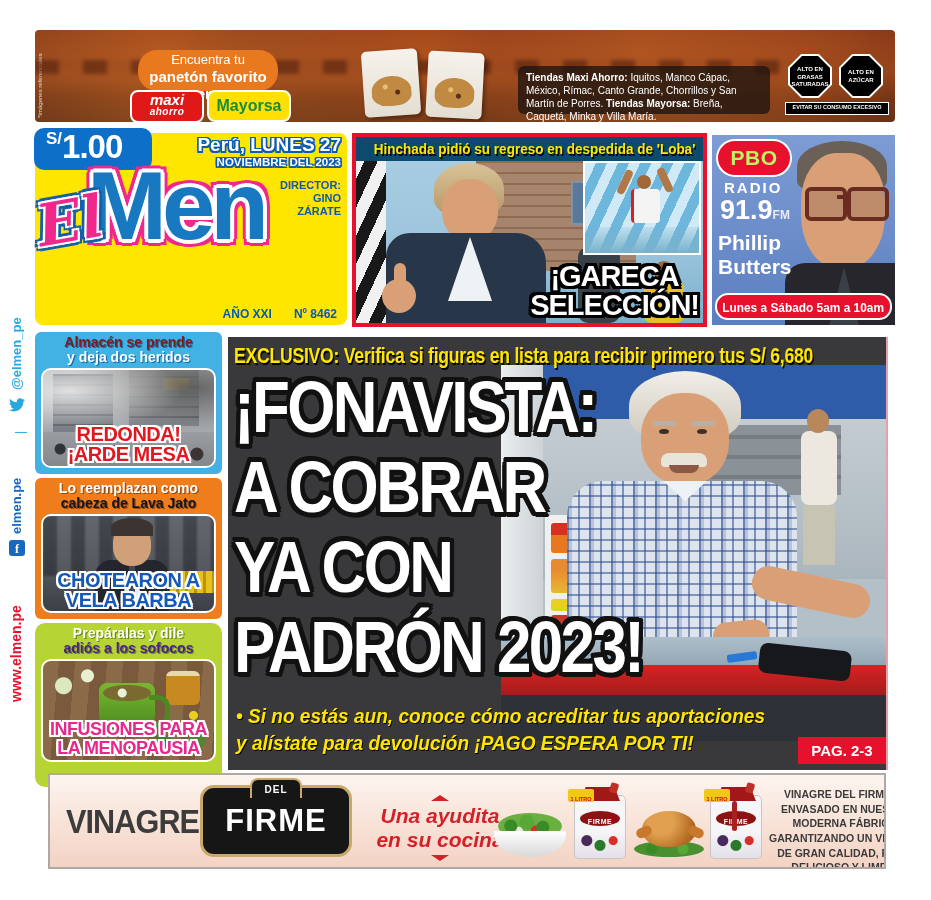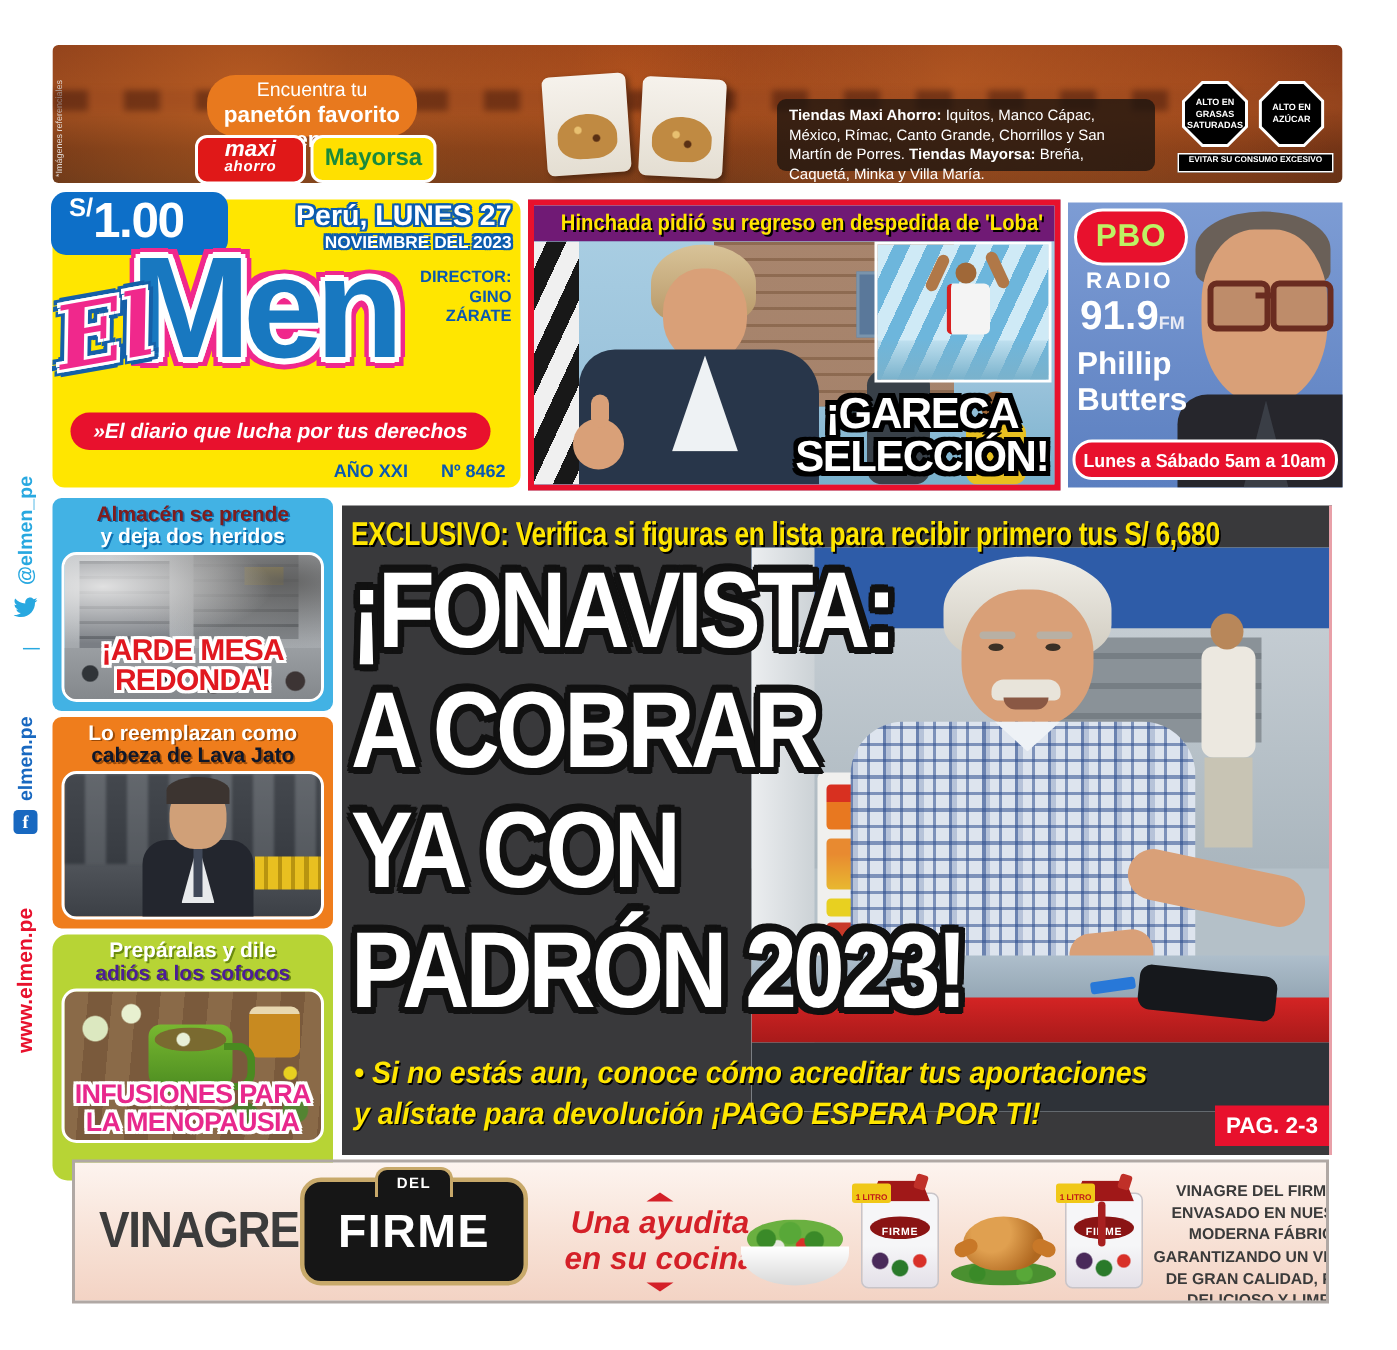--- a/index.html
+++ b/index.html
@@ -93,31 +93,28 @@
       <span style="display:block;">ZÁRATE</span>
     </div>
 
     <div class="abs" style="left:6px;top:40px;width:300px;height:112px;">
       <span class="b" style="position:absolute;left:46px;top:-22px;font-size:96px;color:#1878c0;letter-spacing:-5px;
         text-shadow:-3px -3px 0 #fff,3px -3px 0 #fff,-3px 3px 0 #fff,3px 3px 0 #fff,0 -4px 0 #fff,0 4px 0 #fff,-4px 0 0 #fff,4px 0 0 #fff,-6px -6px 0 #f0288c,6px -6px 0 #f0288c,-6px 6px 0 #f0288c,6px 6px 0 #f0288c,0 -7px 0 #f0288c,0 7px 0 #f0288c,-7px 0 0 #f0288c,7px 0 0 #f0288c;">Men</span>
       <span class="b i" style="position:absolute;left:-4px;top:14px;font-size:58px;font-family:'DejaVu Serif',serif;color:#f0288c;transform:rotate(-10deg);
         text-shadow:-2px -2px 0 #fff,2px -2px 0 #fff,-2px 2px 0 #fff,2px 2px 0 #fff,-4px -4px 0 #1560a8,4px -4px 0 #1560a8,-4px 4px 0 #1560a8,4px 4px 0 #1560a8,0 5px 0 #1560a8,0 -5px 0 #1560a8,5px 0 0 #1560a8,-5px 0 0 #1560a8;">El</span>
     </div>
 
-    <div class="abs ctr" style="left:12px;bottom:25px;width:280px;height:25px;background:#e8112d;border-radius:13px;line-height:25px;">
-      <span class="b i nowrap" style="font-size:14px;color:#fff;">»El diario que lucha por tus derechos</span>
-    </div>
 
     <div class="abs" style="right:10px;bottom:4px;color:#0a58b0;font-weight:bold;font-size:12px;">
       <span style="margin-right:22px;">AÑO XXI</span><span>Nº 8462</span>
     </div>
   </div>
 
   <div class="abs" style="left:352px;top:133px;width:355px;height:194px;border:4px solid #e8112d;box-sizing:border-box;background:#8cc4e4;overflow:hidden;">
-    <div class="abs ctr" style="left:0;top:0;width:100%;height:24px;background:#701a75;line-height:24px;overflow:visible;">
+    <div class="abs ctr" style="left:0;top:0;width:100%;height:24px;background:#0c4a6e;line-height:24px;overflow:visible;">
       <span class="b nowrap" style="display:inline-block;font-size:15px;color:#ffe600;transform:scaleX(.9);text-shadow:1.5px 1.5px 0 #000;">Hinchada pidió su regreso en despedida de 'Loba'</span>
     </div>
 
     <div class="abs" style="left:0;top:24px;width:347px;height:162px;overflow:hidden;
       background:linear-gradient(180deg,#a8cde2 0%,#9cc4dc 55%,#78b0cc 100%);">
       <div class="abs" style="left:120px;top:0;width:160px;height:110px;background:repeating-linear-gradient(0deg,#a87858 0 9px,#8a5a38 9px 11px);opacity:.85;"></div>
       <div class="abs" style="left:215px;top:20px;width:26px;height:40px;background:#5a789a;border:2px solid #7a94ac;"></div>
       <div class="abs" style="left:-18px;top:0;width:48px;height:162px;background:repeating-linear-gradient(115deg,#181818 0 12px,#f0f0f0 12px 24px);"></div>
 
       <div class="abs" style="left:232px;top:66px;width:22px;height:22px;border-radius:50%;background:#c08858;"></div>
@@ -195,40 +192,44 @@
       <span class="b" style="display:block;font-size:14px;color:#fff;text-shadow:1.2px 1.2px 0 #0d6fb0;">y deja dos heridos</span>
     </div>
     <div class="abs" style="left:6px;top:36px;width:175px;height:100px;border:2px solid #fff;border-radius:10px;box-sizing:border-box;overflow:hidden;
       background:linear-gradient(180deg,#b8bcc0 0%,#a8acb0 60%,#888c90 100%);">
       <div class="abs" style="left:10px;top:4px;width:60px;height:60px;background:repeating-linear-gradient(0deg,#7a7e84 0 8px,#5a5e64 8px 10px);"></div>
       <div class="abs" style="left:86px;top:0px;width:70px;height:56px;background:repeating-linear-gradient(0deg,#84888c 0 8px,#64686c 8px 10px);"></div>
       <div class="abs" style="left:120px;top:8px;width:26px;height:12px;background:#e8b820;"></div>
       <div class="abs" style="left:0;top:0;width:100%;height:70px;background:radial-gradient(ellipse at 15% 30%,rgba(230,230,230,.95),transparent 55%),radial-gradient(ellipse at 85% 25%,rgba(90,90,90,.9),transparent 60%),radial-gradient(ellipse at 60% 15%,rgba(180,180,180,.8),transparent 55%);"></div>
       <div class="abs" style="left:0;bottom:0;width:100%;height:34px;background:radial-gradient(circle at 10% 50%,#303438 5px,transparent 6px),radial-gradient(circle at 25% 65%,#484040 6px,transparent 7px),radial-gradient(circle at 42% 55%,#282c34 5px,transparent 6px),radial-gradient(circle at 58% 70%,#403838 6px,transparent 7px),radial-gradient(circle at 75% 55%,#30343c 5px,transparent 6px),radial-gradient(circle at 90% 65%,#3c3434 6px,transparent 7px),linear-gradient(180deg,#9a9ea2,#84888c);"></div>
       <div class="abs ctr" style="left:0;bottom:2px;width:100%;line-height:1.0;">
+        <span class="b o-wht" style="display:block;font-size:20px;color:#e01820;letter-spacing:-.5px;">REDONDA!</span>
         <span class="b o-wht" style="display:block;font-size:20px;color:#e01820;letter-spacing:-.5px;">¡ARDE MESA</span>
-        <span class="b o-wht" style="display:block;font-size:20px;color:#e01820;letter-spacing:-.5px;">REDONDA!</span>
       </div>
     </div>
   </div>
 
   <div class="abs" style="left:35px;top:478px;width:187px;height:141px;background:#ef7d1c;border-radius:6px;overflow:hidden;">
     <div class="ctr" style="padding-top:3px;line-height:1.1;">
       <span class="b" style="display:block;font-size:14px;color:#fff;text-shadow:1.2px 1.2px 0 #9a4a08;">Lo reemplazan como</span>
       <span class="b" style="display:block;font-size:14px;color:#0f172a;text-shadow:1.2px 1.2px 0 #9a4a08;">cabeza de Lava Jato</span>
     </div>
     <div class="abs" style="left:6px;top:36px;width:175px;height:99px;border:2px solid #fff;border-radius:10px;box-sizing:border-box;overflow:hidden;
       background:linear-gradient(180deg,#6a6e74 0%,#54585e 55%,#3c4046 100%);">
       <div class="abs" style="left:0;top:0;width:100%;height:60px;background:repeating-linear-gradient(90deg,rgba(30,34,40,.5) 0 14px,rgba(90,94,100,.4) 14px 28px);filter:blur(1px);"></div>
       <div class="abs" style="right:0px;bottom:18px;width:44px;height:22px;background:repeating-linear-gradient(90deg,#e8c020 0 6px,#b89410 6px 9px);"></div>
       <div class="abs" style="left:52px;top:44px;width:74px;height:55px;border-radius:16px 16px 0 0;background:#23262e;"></div>
       <div class="abs" style="left:78px;top:46px;width:22px;height:40px;background:#e8eaec;clip-path:polygon(50% 0,100% 100%,0 100%);"></div>
       <div class="abs" style="left:86px;top:48px;width:6px;height:34px;background:#404858;"></div>
       <div class="abs" style="left:70px;top:8px;width:38px;height:42px;border-radius:44%;background:#d0a078;"></div>
       <div class="abs" style="left:68px;top:2px;width:42px;height:18px;border-radius:50% 50% 0 0;background:#3c3430;"></div>
+      <div class="abs ctr" style="left:0;bottom:1px;width:100%;line-height:1.0;">
+        <span class="b o-wht" style="display:block;font-size:20px;color:#1458b8;letter-spacing:-.5px;">CHOTEARON A</span>
+        <span class="b o-wht" style="display:block;font-size:20px;color:#1458b8;letter-spacing:-.5px;">VELA BARBA</span>
+      </div>
     </div>
   </div>
 
   <div class="abs" style="left:35px;top:623px;width:187px;height:164px;background:#b7d435;border-radius:10px;overflow:hidden;">
     <div class="ctr" style="padding-top:3px;line-height:1.1;">
       <span class="b" style="display:block;font-size:14px;color:#fff;text-shadow:1.2px 1.2px 0 #6a8a10;">Prepáralas y dile</span>
       <span class="b" style="display:block;font-size:14px;color:#4c1d95;text-shadow:1.2px 1.2px 0 #6a8a10;">adiós a los sofocos</span>
     </div>
     <div class="abs" style="left:6px;top:36px;width:175px;height:103px;border:2px solid #fff;border-radius:10px;box-sizing:border-box;overflow:hidden;
       background:repeating-linear-gradient(95deg,#8a6a48 0 16px,#7a5a3c 16px 32px);">
@@ -294,21 +295,21 @@
       <span class="b o-blk-lg nowrap" style="display:block;font-size:72px;color:#fff;letter-spacing:-3px;">A COBRAR</span>
       <span class="b o-blk-lg nowrap" style="display:block;font-size:72px;color:#fff;letter-spacing:-3px;">YA CON</span>
       <span class="b o-blk-lg nowrap" style="display:block;font-size:72px;color:#fff;letter-spacing:-3px;">PADRÓN 2023!</span>
     </div>
 
     <div class="abs" style="left:8px;top:366px;line-height:1.3;">
       <span class="b i nowrap" style="display:block;font-size:20.5px;color:#ffe600;transform:scaleX(.93);transform-origin:left center;text-shadow:1px 1px 0 #000;">• Si no estás aun, conoce cómo acreditar tus aportaciones</span>
       <span class="b i nowrap" style="display:block;font-size:20.5px;color:#ffe600;transform:scaleX(.93);transform-origin:left center;text-shadow:1px 1px 0 #000;">y alístate para devolución ¡PAGO ESPERA POR TI!</span>
     </div>
 
-    <div class="abs ctr" style="right:0;bottom:6px;width:76px;height:27px;background:#e8112d;line-height:27px;">
+    <div class="abs ctr" style="right:0;bottom:6px;width:88px;height:27px;background:#e8112d;line-height:27px;">
       <span class="b" style="font-size:15px;color:#fff;">PAG. 2-3</span>
     </div>
   </div>
 
   <div class="abs" style="left:48px;top:773px;width:838px;height:96px;border:2px solid #b0a8a4;box-sizing:border-box;
     background:linear-gradient(180deg,#fdf4ef 0%,#f7e0d4 60%,#f3d3c4 100%);overflow:hidden;">
     <span class="b nowrap" style="position:absolute;left:16px;top:50%;transform:translateY(-50%) scaleX(.9);transform-origin:left center;font-size:34px;color:#3c3c3c;letter-spacing:-1px;">VINAGRE</span>
 
     <div class="abs" style="left:150px;top:10px;width:152px;height:72px;background:#161616;border:3px solid #c8a96a;border-radius:14px;box-sizing:border-box;">
       <div class="abs ctr" style="left:50%;top:-10px;transform:translateX(-50%);width:48px;height:18px;background:#161616;border:2px solid #c8a96a;border-bottom:none;border-radius:8px 8px 0 0;line-height:16px;">

